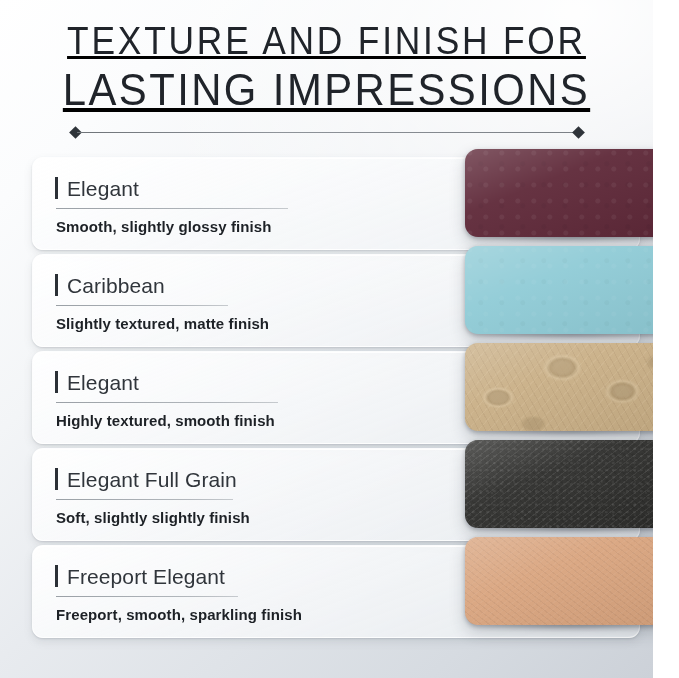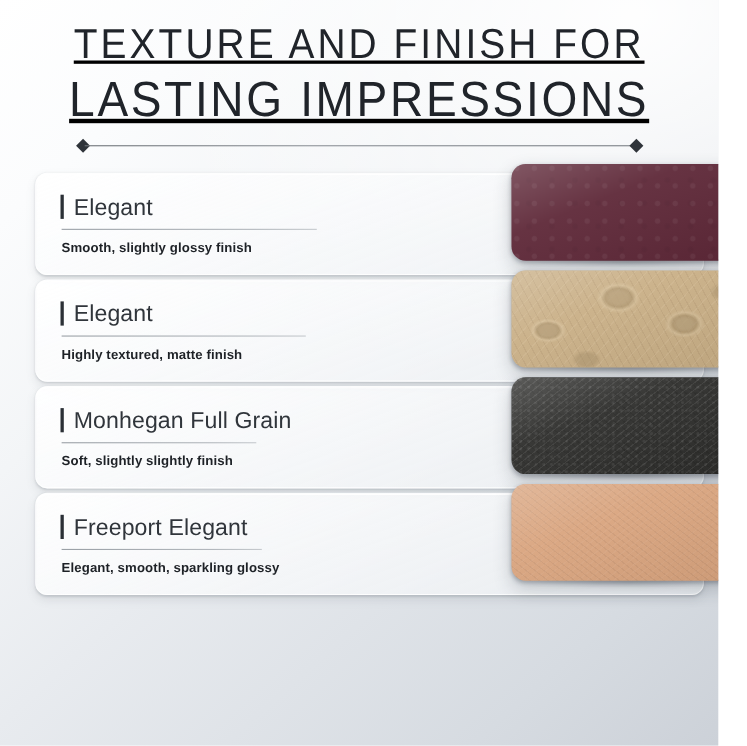--- a/index.html
+++ b/index.html
@@ -138,21 +138,21 @@
   }
   .underline {
     height:1px;
     background:linear-gradient(90deg,#9aa0a6 0%, #b3b8bd 75%, #c6cace 100%);
     margin-top:7px;
     margin-left:1px;
   }
   .desc {
     margin-top:9px;
     margin-left:1px;
-    font-size:12px;
+    font-size:15px;
     font-weight:600;
     color:#1d2126;
     letter-spacing:.1px;
     white-space:nowrap;
   }
 
   
   .swatch {
     position:absolute;
     left:433px;
@@ -250,45 +250,62 @@
           <div class="desc">Smooth, slightly glossy finish</div>
         </div>
       </div>
       <div class="shadow-lift"></div>
       <div class="swatch" style="background:#5E2838">
         <span class="grain grain-smooth"></span>
         <span class="sheen"></span>
       </div>
     </div>
 
+    <div class="row">
+      <div class="card">
+        <div class="card-text">
+          <div class="name-wrap">
+            <span class="tick"></span>
+            <span class="name">Caribbean</span>
+          </div>
+          <div class="underline" style="width:172px"></div>
+          <div class="desc">Slightly textured, matte finish</div>
+        </div>
+      </div>
+      <div class="shadow-lift"></div>
+      <div class="swatch" style="background:#8FCBD6">
+        <span class="grain grain-smooth" style="opacity:.35"></span>
+        <span class="sheen"></span>
+      </div>
+    </div>
 
     <div class="row">
       <div class="card">
         <div class="card-text">
           <div class="name-wrap">
             <span class="tick"></span>
             <span class="name">Elegant</span>
           </div>
           <div class="underline" style="width:222px"></div>
-          <div class="desc">Highly textured, matte finish</div>
+          <div class="desc">Highly textured, smooth finish</div>
         </div>
       </div>
       <div class="shadow-lift"></div>
       <div class="swatch" style="background:#C9AF86">
         <span class="grain grain-floral"></span>
         <span class="sheen"></span>
       </div>
     </div>
 
     <div class="row">
       <div class="card">
         <div class="card-text">
           <div class="name-wrap">
             <span class="tick"></span>
-            <span class="name">Monhegan Full Grain</span>
+            <span class="name">Elegant Full Grain</span>
           </div>
           <div class="underline" style="width:177px"></div>
           <div class="desc">Soft, slightly slightly finish</div>
         </div>
       </div>
       <div class="shadow-lift"></div>
       <div class="swatch" style="background:#2E2E2C">
         <span class="grain grain-hatch" style="opacity:.75"></span>
         <span class="grain grain-pebble" style="opacity:.45"></span>
         <span class="sheen"></span>
@@ -296,21 +313,21 @@
     </div>
 
     <div class="row">
       <div class="card">
         <div class="card-text">
           <div class="name-wrap">
             <span class="tick"></span>
             <span class="name">Freeport Elegant</span>
           </div>
           <div class="underline" style="width:182px"></div>
-          <div class="desc">Elegant, smooth, sparkling glossy</div>
+          <div class="desc">Freeport, smooth, sparkling finish</div>
         </div>
       </div>
       <div class="shadow-lift"></div>
       <div class="swatch" style="background:#D9A47E">
         <span class="grain grain-hatch" style="opacity:.40"></span>
         <span class="sheen"></span>
       </div>
     </div>
 
   </div>

